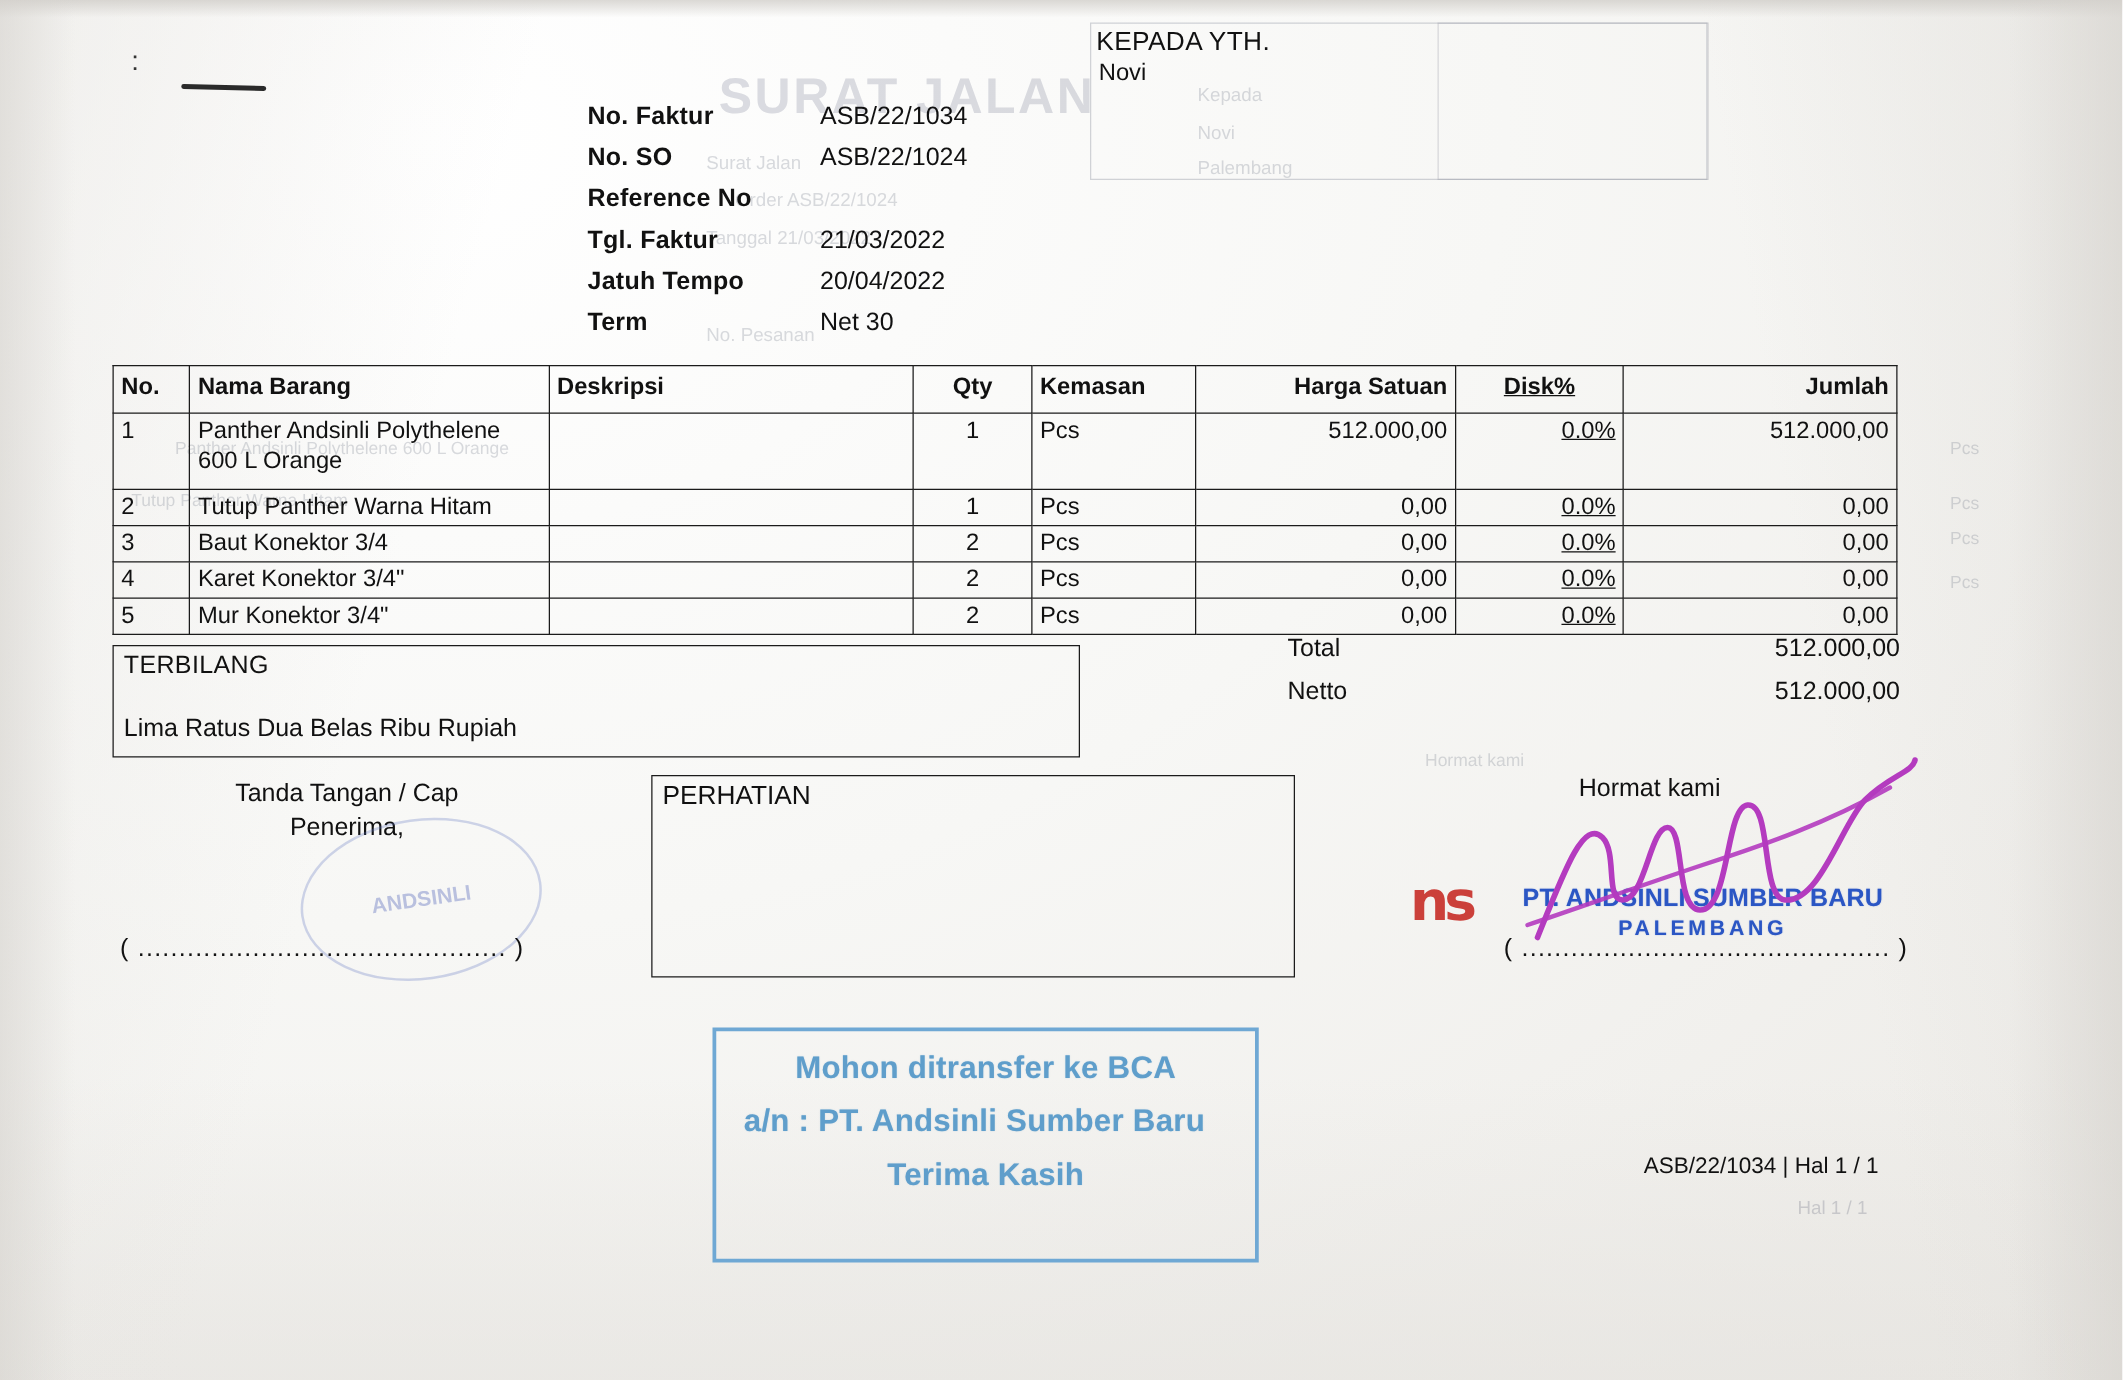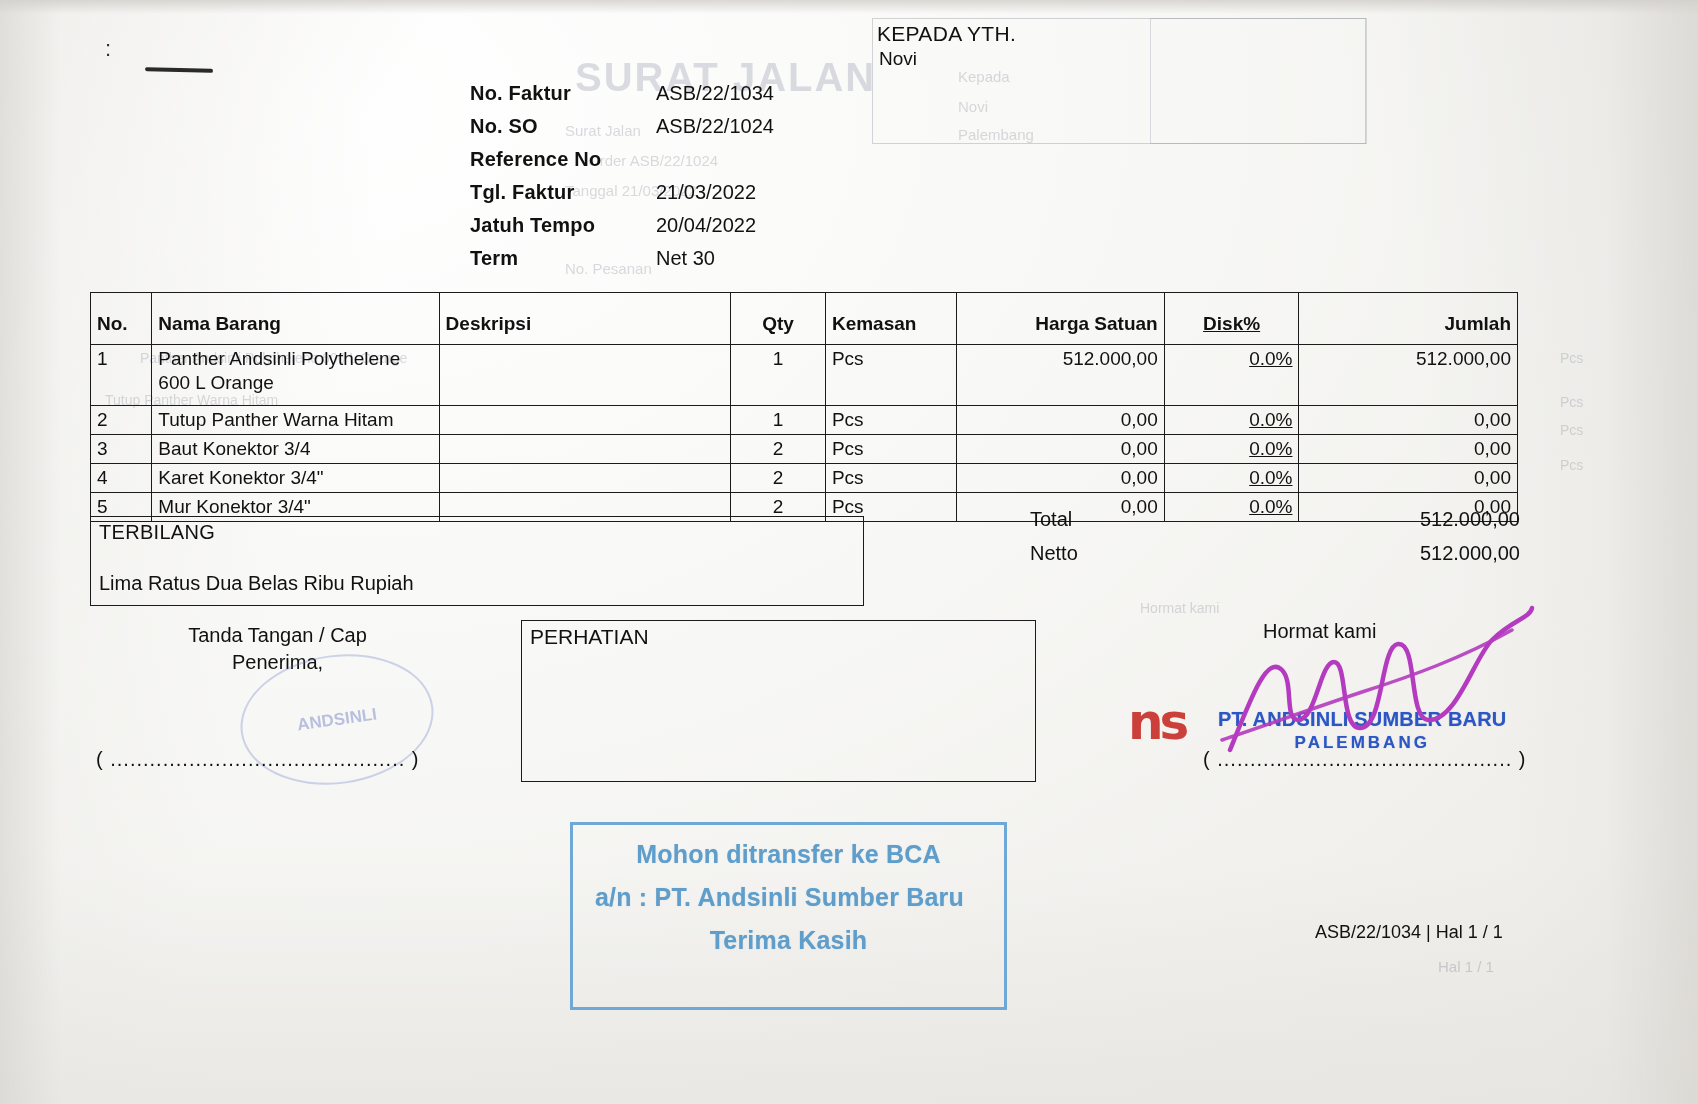--- a/index.html
+++ b/index.html
@@ -131,21 +131,21 @@
   .items th, .items td {
     border: 1.6px solid #1b1b1b;
     padding: 2px 6px;
     vertical-align: top;
     line-height: 24px;
     font-weight: normal;
   }
   .items thead th {
     font-weight: bold;
     height: 30px;
-    padding-top: 19px;
+    padding-top: 5px;
   }
   .c-no      { width: 52px;  text-align: left; }
   .c-nama    { width: 310px; text-align: left; }
   .c-desk    { width: 318px; text-align: left; }
   .c-qty     { width: 92px;  text-align: center; }
   .c-kem     { width: 125px; text-align: left; }
   .c-harga   { width: 215px; text-align: right; }
   .c-disk    { width: 135px; text-align: right; text-decoration: underline; }
   .c-jumlah  { width: 228px; text-align: right; }
   th.c-qty, th.c-kem, th.c-harga, th.c-disk, th.c-jumlah { }
@@ -236,21 +236,21 @@
   }
   
   .red-logo {
     position: absolute;
     left: 1128px;
     top: 694px;
     width: 72px;
     height: 56px;
     color: #c8312b;
     font-weight: bold;
-    font-size: 50px;
+    font-size: 44px;
     line-height: 56px;
     letter-spacing: -4px;
     font-family: "DejaVu Sans", sans-serif;
     opacity: 0.92;
   }
   
   .signature {
     position: absolute;
     left: 1212px;
     top: 600px;

